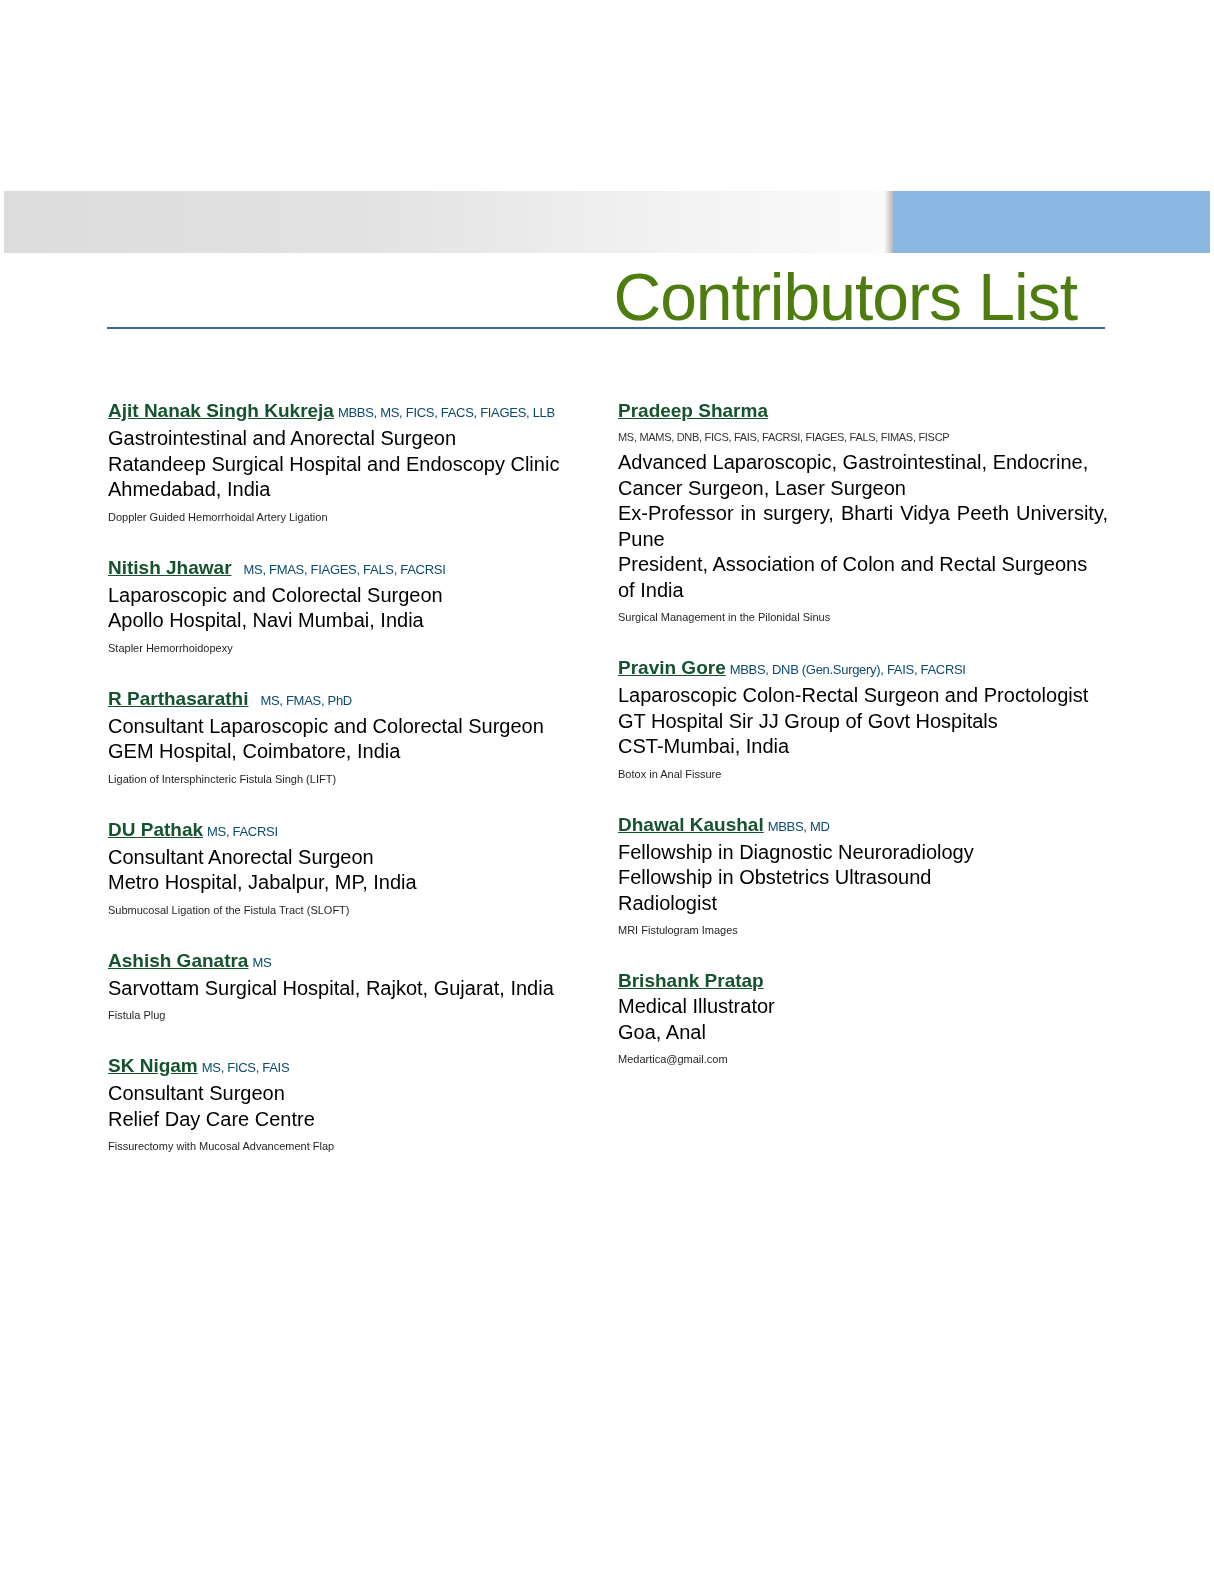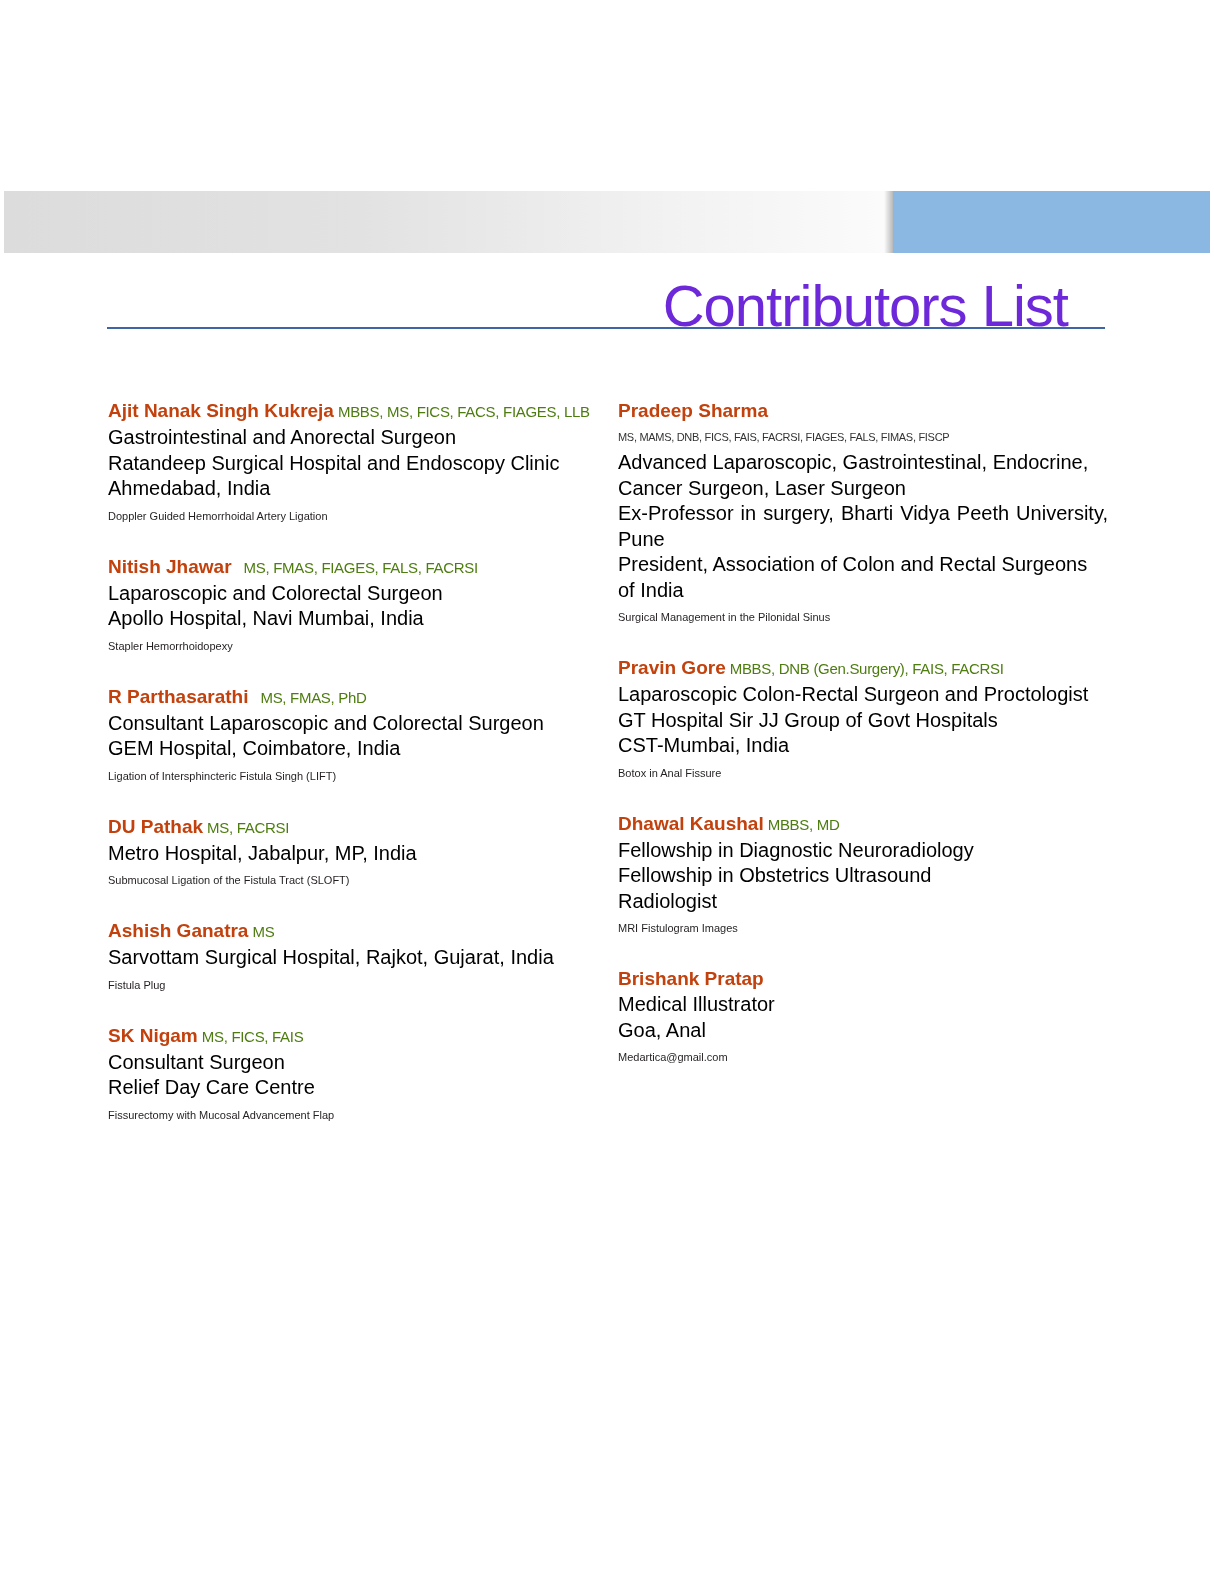--- a/index.html
+++ b/index.html
@@ -28,25 +28,25 @@
       left: 893px;
       top: 191px;
       width: 317px;
       height: 62px;
       background: #8ab8e3;
     }
     .page-title {
       position: absolute;
       right: 130px;
       top: 256px;
-      font-size: 58px;
+      font-size: 66px;
       font-weight: normal;
-      color: #6d28d9;
+      color: #4d7c0f;
       letter-spacing: -1px;
-      margin: 16px;
+      margin: 7px;
       line-height: 68px;
     }
     .title-rule {
       position: absolute;
       left: 107px;
       top: 327px;
       width: 998px;
       height: 2px;
       background: #3e66a4;
     }
@@ -60,25 +60,26 @@
     .entry {
       margin: 0 0 24px 0;
     }
     .name-line {
       font-size: 19px;
       line-height: 26px;
       white-space: nowrap;
     }
     .name {
       font-weight: bold;
-      color: #c2410c;
+      color: #14532d;
+      text-decoration: underline;
     }
     .degrees {
-      font-size: 15px;
-      color: #4d7c0f;
+      font-size: 13px;
+      color: #0c4a6e;
       margin-left: 4px;
       letter-spacing: -0.3px;
     }
     .degrees-line {
       font-size: 11px;
       line-height: 26px;
       color: #333333;
       letter-spacing: -0.3px;
     }
     .line {
@@ -131,20 +132,21 @@
     </div>
     <div class="line">Consultant Laparoscopic and Colorectal Surgeon</div>
     <div class="line">GEM Hospital, Coimbatore, India</div>
     <div class="topic">Ligation of Intersphincteric Fistula Singh (LIFT)</div>
   </div>
 
   <div class="entry">
     <div class="name-line">
       <span class="name">DU Pathak</span><span class="degrees">MS, FACRSI</span>
     </div>
+    <div class="line">Consultant Anorectal Surgeon</div>
     <div class="line">Metro Hospital, Jabalpur, MP, India</div>
     <div class="topic">Submucosal Ligation of the Fistula Tract (SLOFT)</div>
   </div>
 
   <div class="entry">
     <div class="name-line">
       <span class="name">Ashish Ganatra</span><span class="degrees">MS</span>
     </div>
     <div class="line">Sarvottam Surgical Hospital, Rajkot, Gujarat, India</div>
     <div class="topic">Fistula Plug</div>

